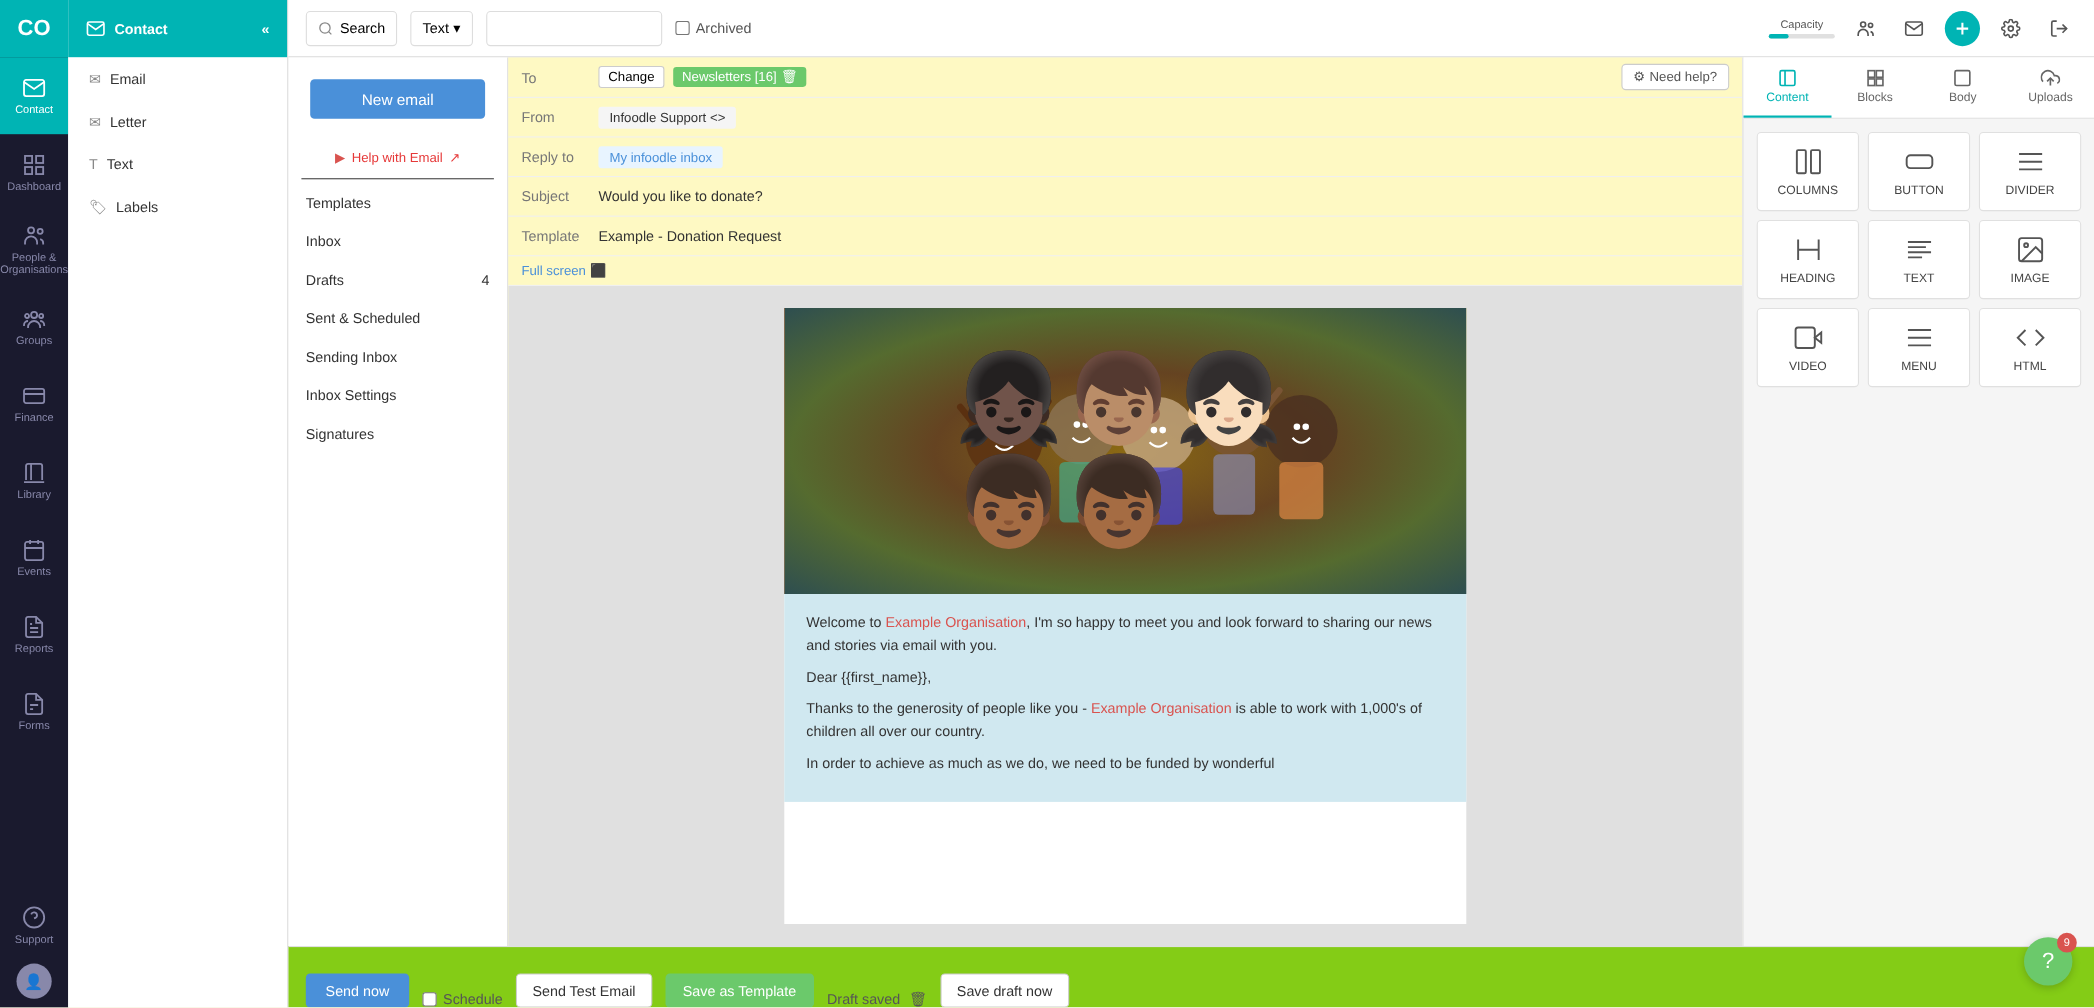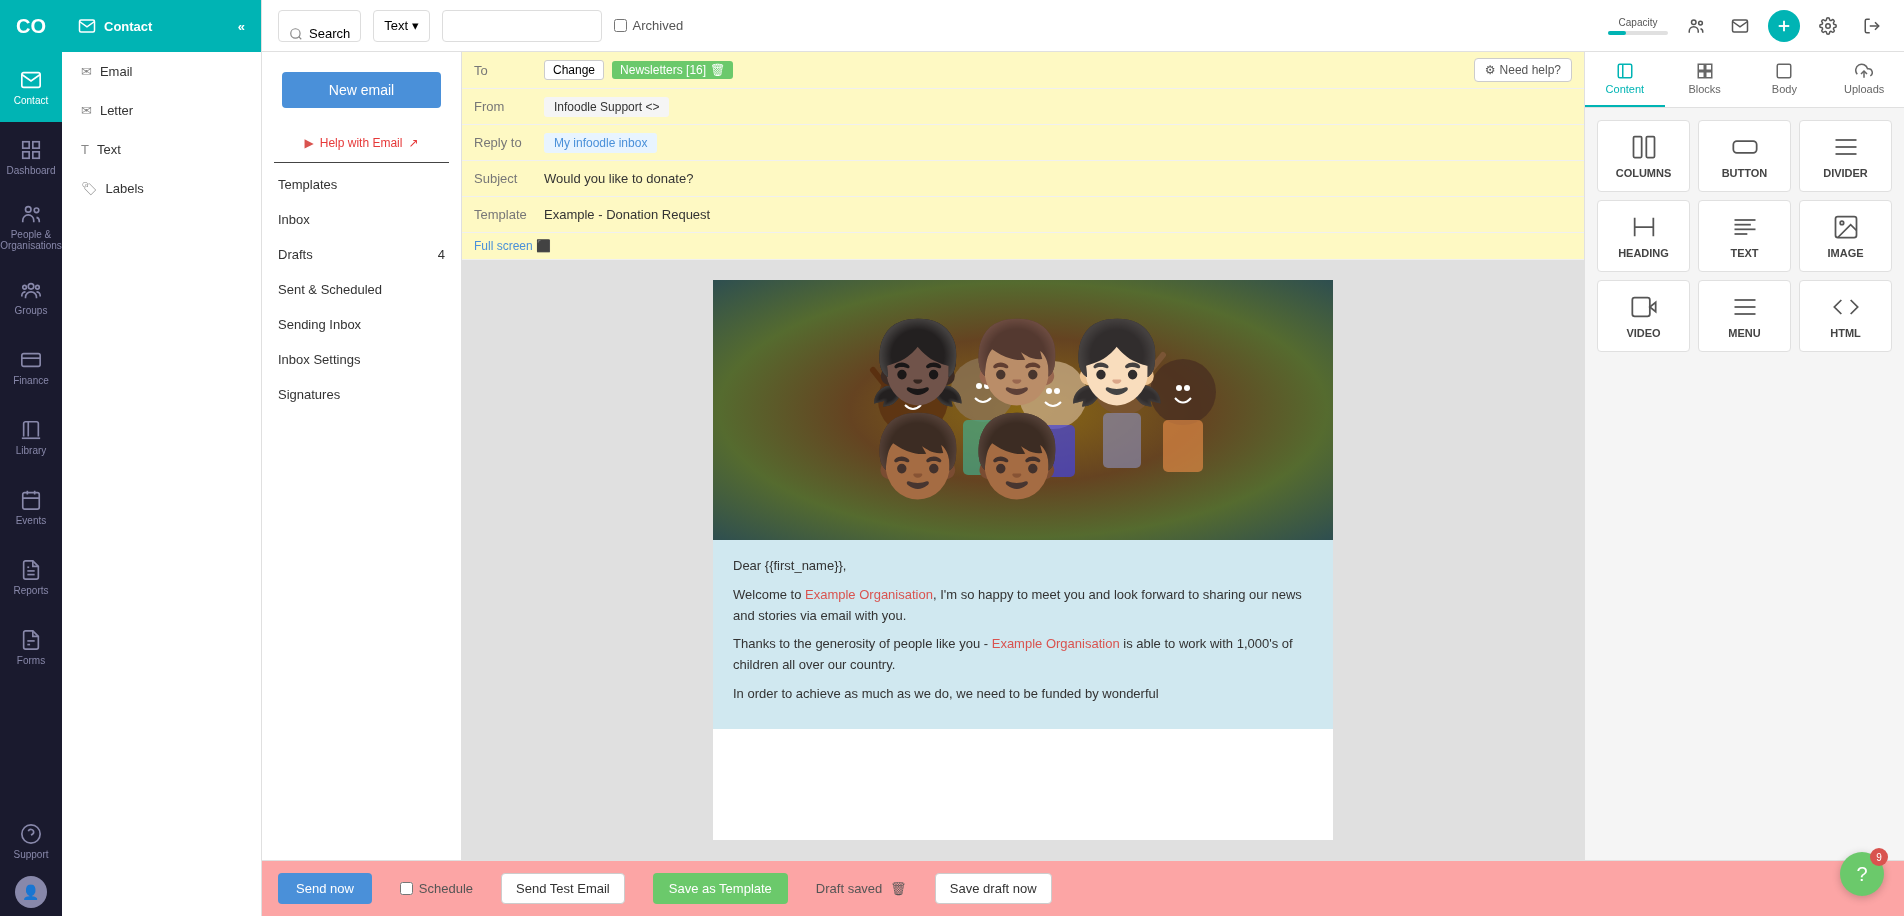--- a/index.html
+++ b/index.html
@@ -98,21 +98,21 @@
       background: white;
       border-bottom: 1px solid #e0e0e0;
       display: flex;
       align-items: center;
       padding: 0 16px;
       gap: 12px;
       flex-shrink: 0;
     }
     .search-bar {
       display: flex;
-      align-items: flex-end;
+      align-items: center;
       border: 1px solid #ddd;
       border-radius: 4px;
       padding: 0 10px;
       height: 32px;
       gap: 6px;
       background: white;
     }
     .search-dropdown {
       border: 1px solid #ddd;
       border-radius: 4px;
@@ -379,40 +379,39 @@
       padding: 12px 8px;
       text-align: center;
       cursor: pointer;
       display: flex;
       flex-direction: column;
       align-items: center;
       gap: 6px;
       font-size: 11px;
       color: #444;
       position: relative;
-      font-weight: bold;
     }
     .block-item .add-icon {
       position: absolute;
       top: 4px;
       right: 4px;
       color: #00b4b4;
       font-size: 14px;
       opacity: 0;
     }
 
     
     .bottom-bar {
       height: 56px;
-      background: #fca5a5;
+      background: #84cc16;
       border-top: 1px solid #e0e0e0;
       display: flex;
-      align-items: center;
+      align-items: flex-end;
       padding: 0 16px;
-      gap: 28px;
+      gap: 12px;
       flex-shrink: 0;
     }
     .send-now-btn {
       background: #4a90d9;
       color: white;
       padding: 8px 18px;
       border-radius: 4px;
       cursor: pointer;
       font-size: 13px;
       border: none;
@@ -822,22 +821,22 @@
                 <line x1="430" y1="100" x2="450" y2="75" stroke="#7a5535" stroke-width="6" stroke-linecap="round"></line>
 
                 <rect x="180" y="150" width="40" height="50" rx="5" fill="#d44" opacity="0.7"></rect>
                 <rect x="250" y="140" width="42" height="55" rx="5" fill="#4a8" opacity="0.7"></rect>
                 <rect x="320" y="145" width="42" height="52" rx="5" fill="#44d" opacity="0.7"></rect>
                 <rect x="390" y="133" width="38" height="55" rx="5" fill="#88a" opacity="0.7"></rect>
                 <rect x="450" y="140" width="40" height="52" rx="5" fill="#d84" opacity="0.7"></rect>
               </svg>
             </div>
             <div class="preview-text">
+              <p>Welcome to <span class="highlight-red">Example Organisation</span>, I'm so happy to meet you and look forward to sharing our news and stories via email with you.</p>
               <p>Dear {{first_name}},</p>
-              <p>Welcome to <span class="highlight-red">Example Organisation</span>, I'm so happy to meet you and look forward to sharing our news and stories via email with you.</p>
               <p>Thanks to the generosity of people like you - <span class="highlight-red">Example Organisation</span> is able to work with 1,000's of children all over our country.</p>
               <p>In order to achieve as much as we do, we need to be funded by wonderful</p>
             </div>
           </div>
         </div>
       </div>
 
       <div class="right-panel">
         <div class="right-panel-tabs">
           <div class="right-tab active">

